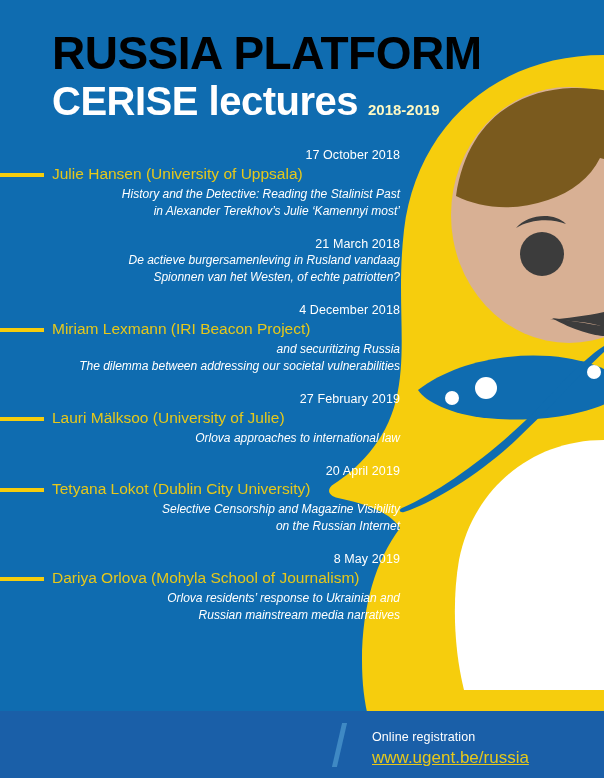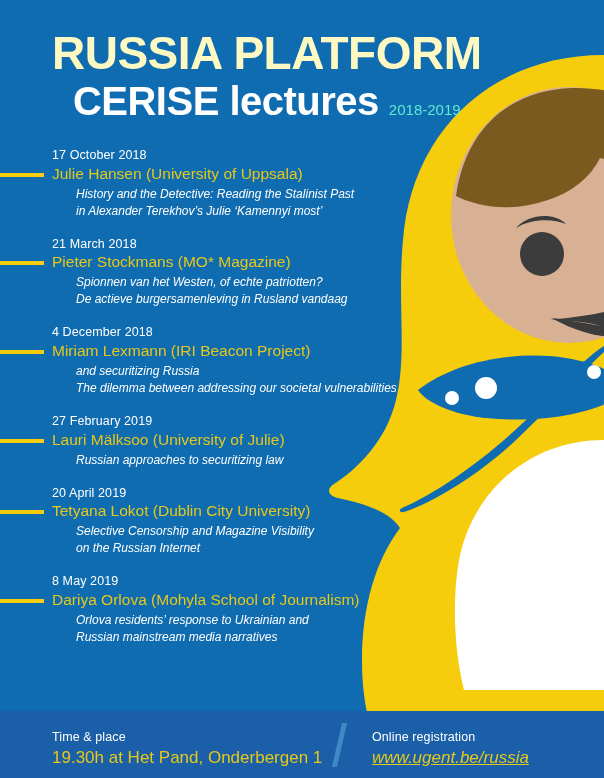--- a/index.html
+++ b/index.html
@@ -31,61 +31,61 @@
   }
 
   
   .header {
     position: absolute;
     left: 52px;
     top: 30px;
     z-index: 5;
   }
   .title-main {
-    color: #fef9c3;
+    color: #000000;
     font-size: 46px;
     font-weight: bold;
     letter-spacing: -0.5px;
     line-height: 1.0;
     white-space: nowrap;
   }
   .title-sub-row {
     display: flex;
     align-items: baseline;
     margin-top: 5px;
-    justify-content: center;
   }
   .title-sub {
     color: #ffffff;
     font-size: 40px;
     font-weight: bold;
     letter-spacing: -0.5px;
     line-height: 1.0;
     white-space: nowrap;
   }
   .title-years {
-    color: #5eead4;
+    color: #fef9c3;
     font-size: 15px;
-    font-weight: normal;
+    font-weight: bold;
     margin-left: 10px;
     letter-spacing: 0px;
     white-space: nowrap;
   }
 
   
   .lectures {
     position: absolute;
     left: 0;
     top: 148px;
     width: 400px;
     z-index: 5;
   }
   .lecture {
     position: relative;
     margin-bottom: 17px;
+    text-align: right;
   }
   .lecture-date {
     color: #ffffff;
     font-size: 12.5px;
     line-height: 1.25;
     padding-left: 52px;
     letter-spacing: 0.1px;
   }
   .lecture-speaker-row {
     position: relative;
@@ -140,21 +140,21 @@
     line-height: 1.3;
     letter-spacing: 0.1px;
   }
   .footer-value {
     color: #e6c81b;
     font-size: 17px;
     line-height: 1.35;
     margin-top: 2px;
     white-space: nowrap;
   }
-  .footer-value.link { text-decoration: underline; font-style: italic; }
+  .footer-value.link { text-decoration: underline; }
   .footer-slash {
     position: absolute;
     left: 337px;
     top: 12px;
     width: 5px;
     height: 44px;
     background: #3f89c4;
     transform: skewX(-13deg);
   }
 </style>
@@ -255,45 +255,41 @@
       <div class="lecture-speaker-row">
         <div class="dash"></div>
         <div class="lecture-speaker">Julie Hansen (University of Uppsala)</div>
       </div>
       <div class="lecture-desc">History and the Detective: Reading the Stalinist Past</div>
       <div class="lecture-desc">in Alexander Terekhov’s Julie ‘Kamennyi most’</div>
     </div>
 
     <div class="lecture">
       <div class="lecture-date">21 March 2018</div>
-      <div class="lecture-speaker-row">
-        <div class="dash"></div>
-        <div class="lecture-speaker">Pieter Stockmans (MO* Magazine)</div>
-      </div>
+      <div class="lecture-desc">De actieve burgersamenleving in Rusland vandaag</div>
       <div class="lecture-desc">Spionnen van het Westen, of echte patriotten?</div>
-      <div class="lecture-desc">De actieve burgersamenleving in Rusland vandaag</div>
     </div>
 
     <div class="lecture">
       <div class="lecture-date">4 December 2018</div>
       <div class="lecture-speaker-row">
         <div class="dash"></div>
         <div class="lecture-speaker">Miriam Lexmann (IRI Beacon Project)</div>
       </div>
       <div class="lecture-desc">and securitizing Russia</div>
       <div class="lecture-desc">The dilemma between addressing our societal vulnerabilities</div>
     </div>
 
     <div class="lecture">
       <div class="lecture-date">27 February 2019</div>
       <div class="lecture-speaker-row">
         <div class="dash"></div>
         <div class="lecture-speaker">Lauri Mälksoo (University of Julie)</div>
       </div>
-      <div class="lecture-desc">Russian approaches to securitizing law</div>
+      <div class="lecture-desc">Orlova approaches to international law</div>
     </div>
 
     <div class="lecture">
       <div class="lecture-date">20 April 2019</div>
       <div class="lecture-speaker-row">
         <div class="dash"></div>
         <div class="lecture-speaker">Tetyana Lokot (Dublin City University)</div>
       </div>
       <div class="lecture-desc">Selective Censorship and Magazine Visibility</div>
       <div class="lecture-desc">on the Russian Internet</div>
@@ -305,24 +301,20 @@
         <div class="dash"></div>
         <div class="lecture-speaker">Dariya Orlova (Mohyla School of Journalism)</div>
       </div>
       <div class="lecture-desc">Orlova residents’ response to Ukrainian and</div>
       <div class="lecture-desc">Russian mainstream media narratives</div>
     </div>
 
   </div>
 
   <div class="footer">
-    <div class="footer-col left">
-      <div class="footer-label">Time &amp; place</div>
-      <div class="footer-value">19.30h at Het Pand, Onderbergen 1</div>
-    </div>
 
     <div class="footer-slash"></div>
 
     <div class="footer-col right">
       <div class="footer-label">Online registration</div>
       <div class="footer-value link">www.ugent.be/russia</div>
     </div>
   </div>
 
 </div>

